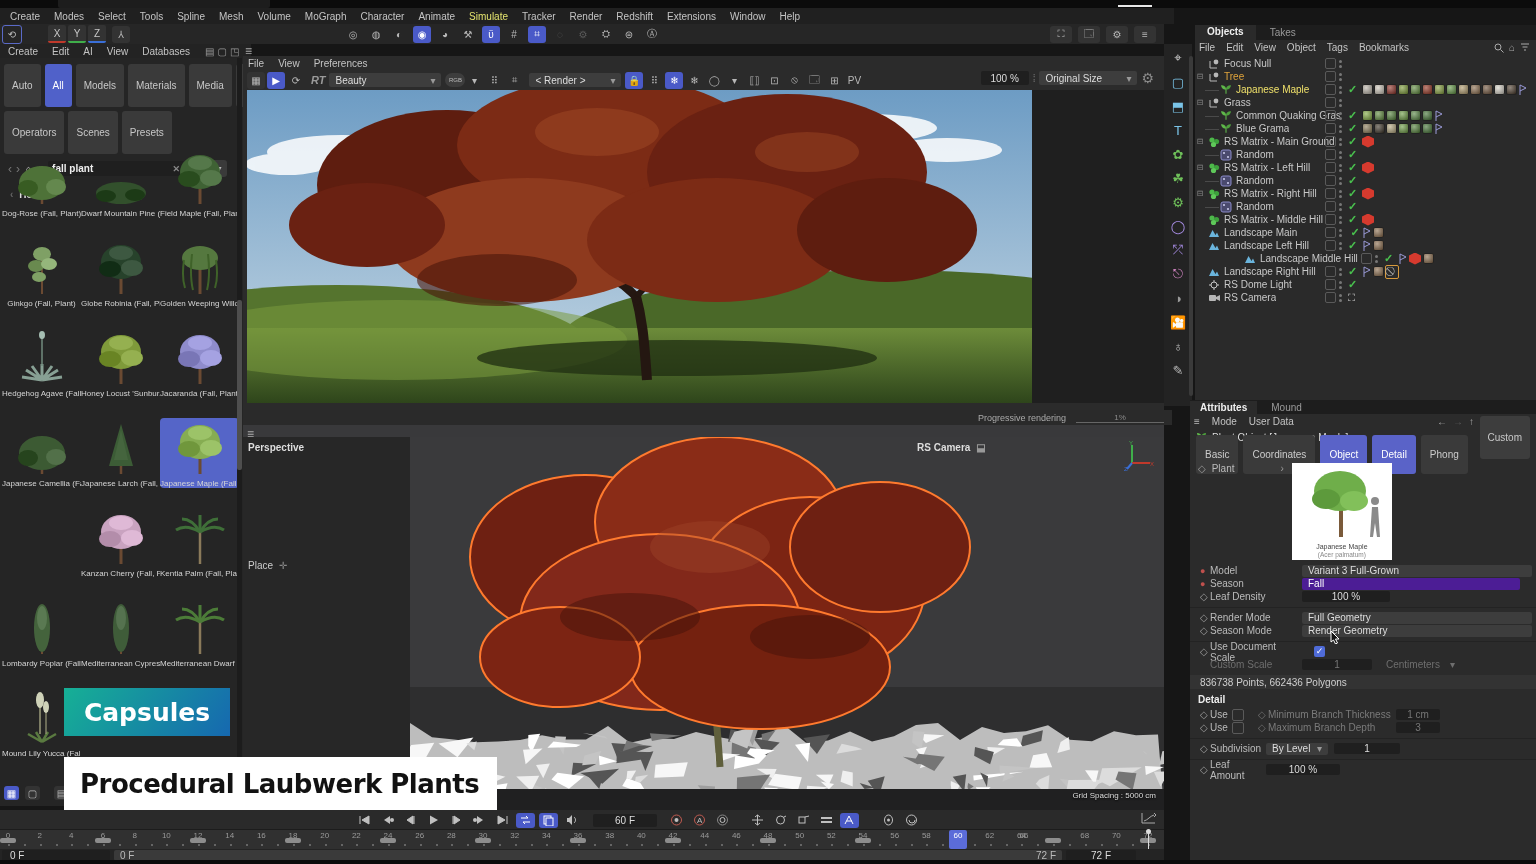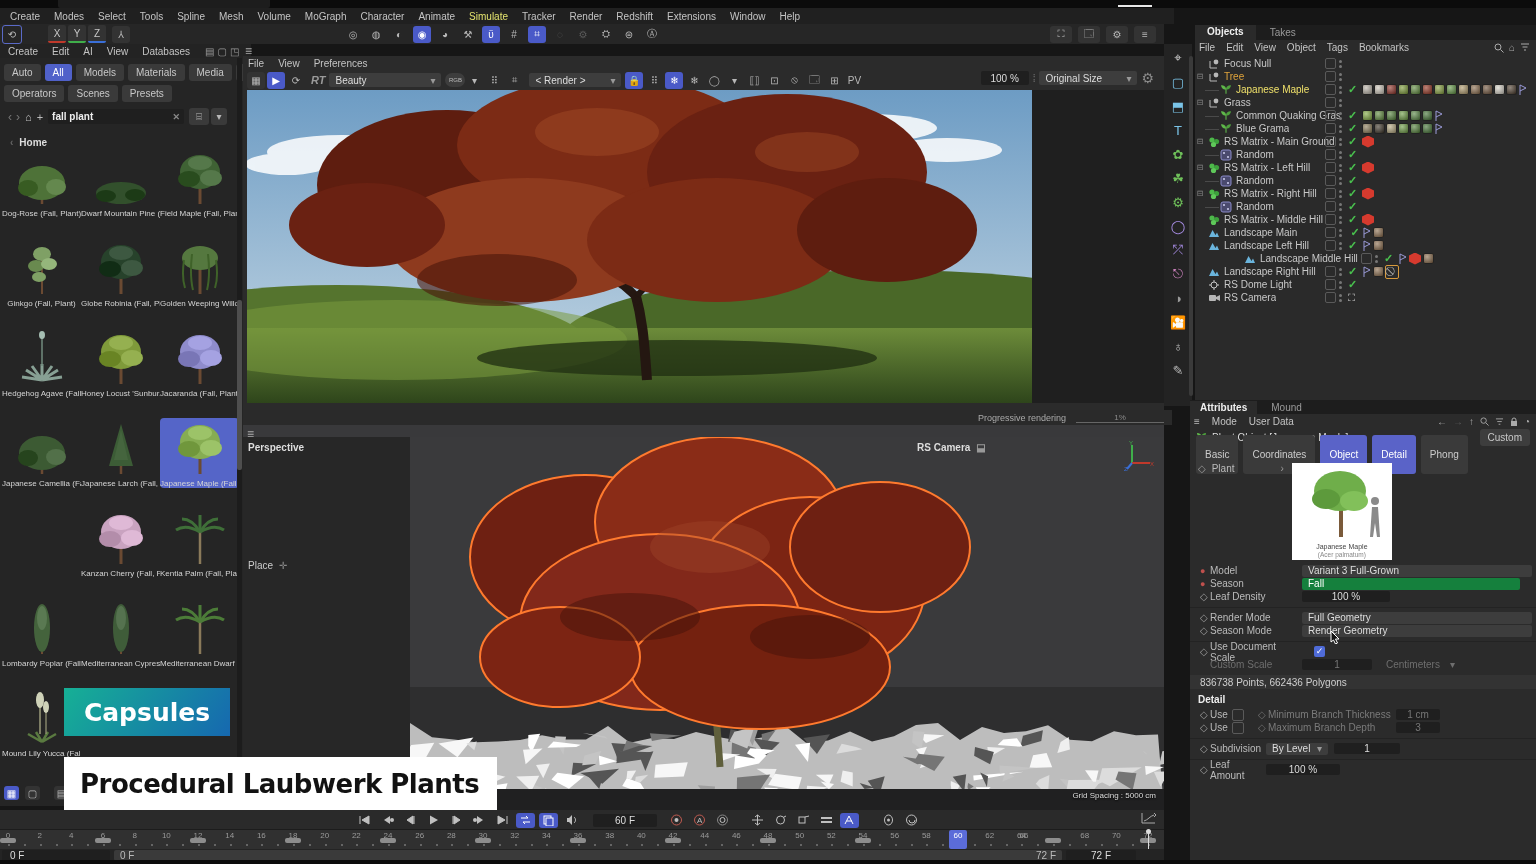--- a/index.html
+++ b/index.html
@@ -1,19 +1,19 @@
 <!DOCTYPE html>
 <html><head>
 <meta charset="utf-8">
 <style>
   html,body{margin:0;padding:0}
   body{width:1536px;height:864px;background:#161616;font-family:"Liberation Sans",sans-serif;color:#c8c8c8;overflow:hidden;position:relative;font-size:10px}
   .abs{position:absolute}
   .row{display:flex;align-items:center}
-  .pill{background:#3a3a3a;border-radius:3px;padding:3px 8px;color:#c8c8c8;white-space:nowrap}
+  .pill{background:#3a3a3a;border-radius:3px;padding:16px 8px;color:#c8c8c8;white-space:nowrap}
   .pill.active{background:#5061c9;color:#fff}
   .menu-item{margin-right:14px;color:#c4c4c4;white-space:nowrap;cursor:default}
   .menu-item.hl{color:#e3e36e}
   .icbox{display:inline-flex;align-items:center;justify-content:center;width:18px;height:17px;border-radius:3px;margin-right:2px;color:#b8b8b8}
   .icbox.blue{background:#4a5ac8;color:#fff}
   .icbox.dim{opacity:.35}
   .field{background:#1f1f1f;border-radius:2px;color:#ddd;display:flex;align-items:center;justify-content:center}
   .vfield{background:#3d3d3d;border-radius:2px;color:#ddd;display:flex;align-items:center;padding:0 6px;height:12px}
   .objrow{position:absolute;left:0;width:100%;height:13px;display:flex;align-items:center}
   .sw{width:11px;height:11px;border-radius:2px;margin-right:1px;background:radial-gradient(circle at 35% 30%,#fff5,#0006),#888;border:1px solid #222;box-sizing:border-box}
@@ -1025,21 +1025,21 @@
   </div>
   <div id="attrrows" style="position:relative;margin-top:4px">
       <div style="position: relative; height: 13px; display: flex; align-items: center; padding-left: 10px;">
         <span style="width:10px;color:#c0504d;font-size:9px">●</span>
         <span style="width:92px;color:#bbb">Model</span>
         <span class="vfield" style="flex:1;margin-right:4px">Variant 3 Full-Grown</span>
       </div>
       <div style="position: relative; height: 13px; display: flex; align-items: center; padding-left: 10px;">
         <span style="width:10px;color:#c0504d;font-size:9px">●</span>
         <span style="width:92px;color:#bbb">Season</span>
-        <span class="vfield" style="flex:1;margin-right:16px;background:#15803d;color:#fff">Fall</span>
+        <span class="vfield" style="flex:1;margin-right:16px;background:#4c1d95;color:#fff">Fall</span>
       </div>
       <div style="position: relative; height: 13px; display: flex; align-items: center; padding-left: 10px;">
         <span style="width:10px;color:#9a9a9a;font-size:10px">◇</span>
         <span style="width:92px;color:#bbb">Leaf Density</span>
         <span class="field" style="width:88px;height:11px">100 %</span>
       </div>
       <div style="height: 4px; border-bottom: 1px solid rgb(35, 35, 35); margin-bottom: 3px;"></div>
       <div style="position: relative; height: 13px; display: flex; align-items: center; padding-left: 10px;">
         <span style="width:10px;color:#9a9a9a;font-size:10px">◇</span>
         <span style="width:92px;color:#bbb">Render Mode</span>

